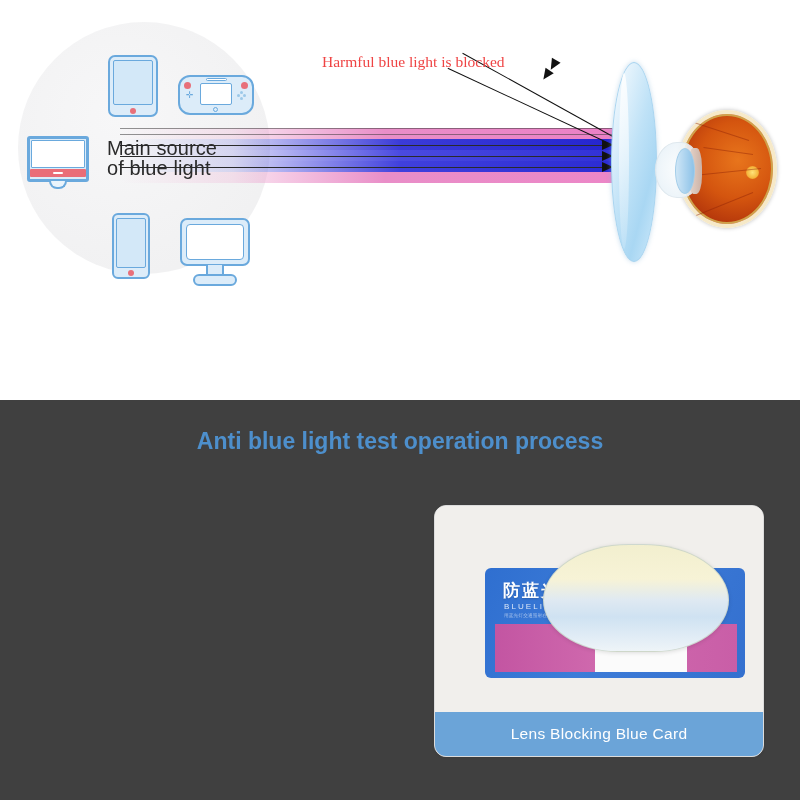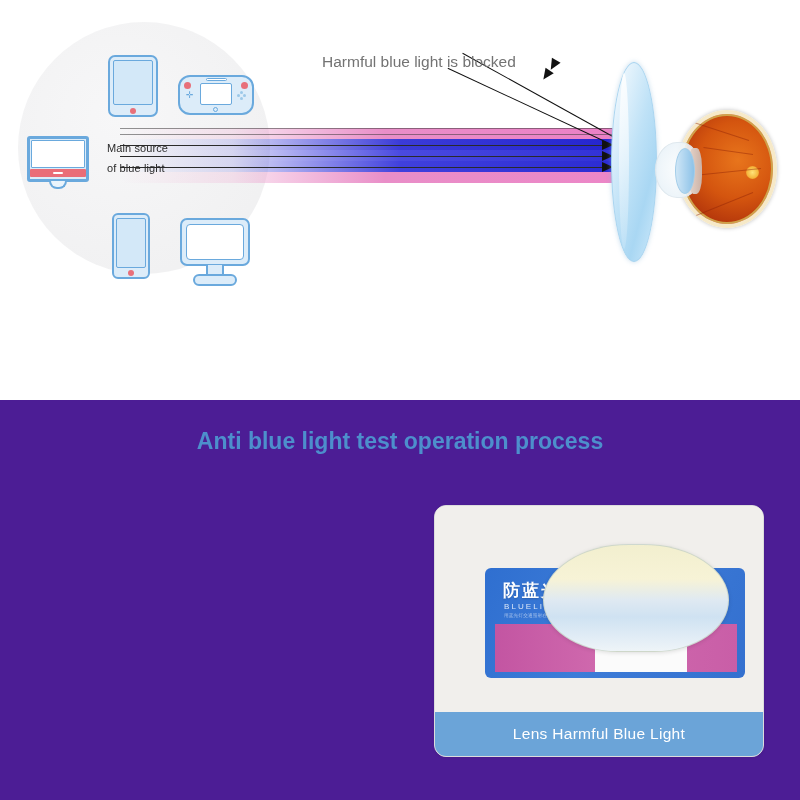--- a/index.html
+++ b/index.html
@@ -62,24 +62,24 @@
   
   .monitor{left:180px;top:218px;width:70px;height:48px;}
   .monitor .body{border-radius:7px;}
   .monitor .screen{left:6px;top:6px;right:6px;bottom:6px;background:#ffffff;border-radius:4px;}
   .monitor .neck{position:absolute;left:50%;margin-left:-9px;top:47px;width:18px;height:11px;background:#dcecf9;border-left:2px solid #6aa9dd;border-right:2px solid #6aa9dd;box-sizing:border-box;}
   .monitor .base{position:absolute;left:50%;margin-left:-22px;top:56px;width:44px;height:12px;border:2px solid #6aa9dd;border-radius:8px;background:#dcecf9;box-sizing:border-box;}
 
   
   .src-label{
     position:absolute;left:107px;top:138px;width:120px;
-    font-size:11px;line-height:20px;color:#2b2b2b;letter-spacing:.1px;
+    font-size:20px;line-height:20px;color:#2b2b2b;letter-spacing:.1px;
   }
   .blocked-label{
-    position:absolute;left:322px;top:53px;font-size:15.5px;color:#737373;white-space:nowrap;
+    position:absolute;left:322px;top:53px;font-size:15.5px;color:#ef4444;white-space:nowrap;font-family:Liberation Serif, serif;
   }
 
   
   .beams{position:absolute;left:120px;top:128px;width:510px;height:64px;}
   .beam{position:absolute;left:0;right:0;height:11px;}
   .beam.p1{top:0;   background:linear-gradient(to right,rgba(238,160,205,0) 0%,rgba(238,160,205,.25) 22%,#e98ec8 52%,#ec7fc6 100%);}
   .beam.b1{top:11px;background:linear-gradient(to right,rgba(90,90,220,0) 0%,rgba(110,110,225,.25) 22%,#3b3bd8 55%,#2323cf 100%);}
   .beam.b2{top:22px;background:linear-gradient(to right,rgba(90,90,220,0) 0%,rgba(110,110,225,.22) 22%,#4a4ae0 55%,#2f2fd6 100%);}
   .beam.b3{top:33px;background:linear-gradient(to right,rgba(90,90,220,0) 0%,rgba(110,110,225,.22) 22%,#4040dd 55%,#2a2ad2 100%);}
   .beam.p2{top:44px;background:linear-gradient(to right,rgba(238,160,205,0) 0%,rgba(238,160,205,.25) 22%,#e98ec8 52%,#ec86c7 100%);}
@@ -132,21 +132,21 @@
     position:absolute;left:33px;top:40px;width:14px;height:46px;border-radius:40%;
     background:linear-gradient(to right,#e8d6cc,#cbb2a6);
   }
 
   .headline{
     position:absolute;left:0;top:308px;width:800px;text-align:center;
     color:#4d8fcc;font-size:30px;font-weight:bold;letter-spacing:.2px;
   }
 
   
-  .bottom-section{position:absolute;left:0;top:400px;width:800px;height:400px;background:#4c1d95;}
+  .bottom-section{position:absolute;left:0;top:400px;width:800px;height:400px;background:#404040;}
   .section-title{
     position:absolute;left:0;top:28px;width:800px;text-align:center;
     color:#4d8fcc;font-size:23px;font-weight:bold;
   }
 
   .card{
     position:absolute;top:105px;width:328px;height:250px;background:#f4f3f1;
     border:1px solid #dcdcdc;border-radius:12px;overflow:hidden;
     box-shadow:0 1px 3px rgba(0,0,0,.07);
   }
@@ -319,17 +319,17 @@
         <div class="testcard tc-right">
           <div class="tc-title">防蓝光测试卡</div>
           <div class="tc-sub">BLUELIGHT PROTECT</div>
           <div class="tc-fine">用蓝光灯交通照射在下方白色测试卡
 蓝光越弱，变色越深</div>
           <div class="pink-strip pk-right"></div>
           <div style="position:absolute;left:110px;top:56px;width:92px;height:48px;background:#fbfbfb;"></div>
         </div>
         <div class="lens-photo lp-right"></div>
       </div>
-      <div class="caption">Lens Harmful Blue Light</div>
+      <div class="caption">Lens Blocking Blue Card</div>
     </div>
 
   </div>
 </div>
 
 </body></html>

